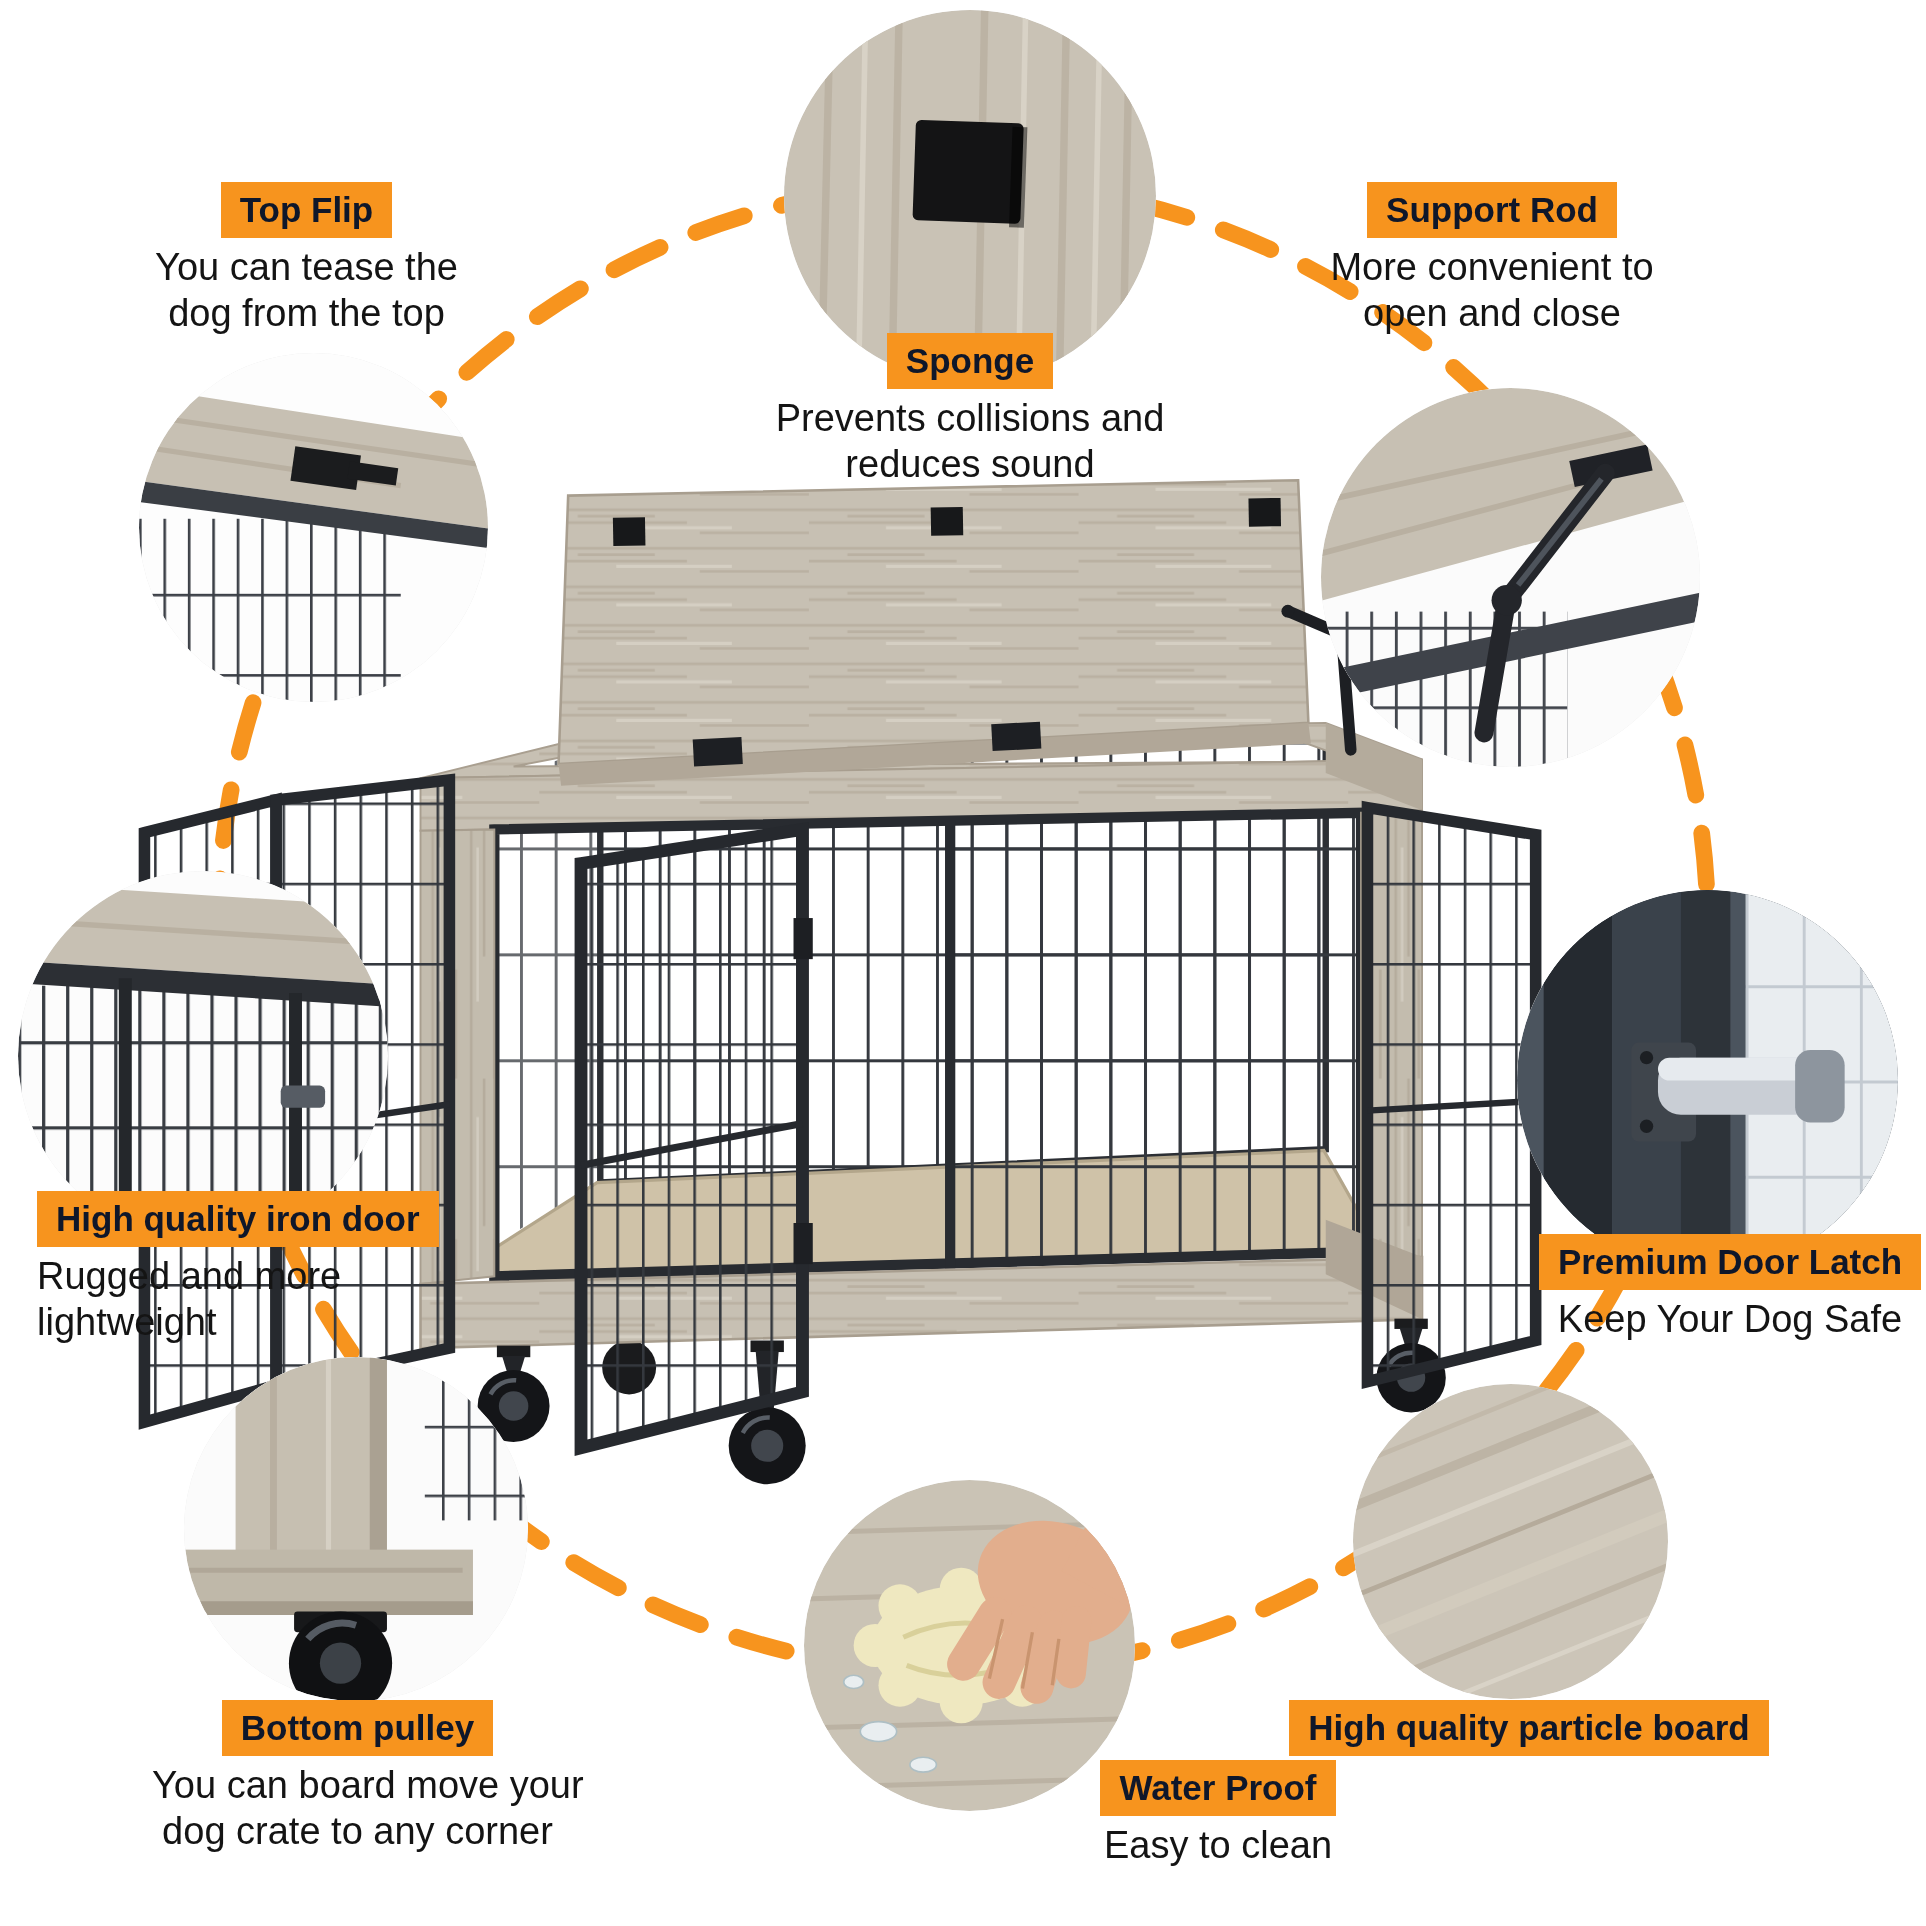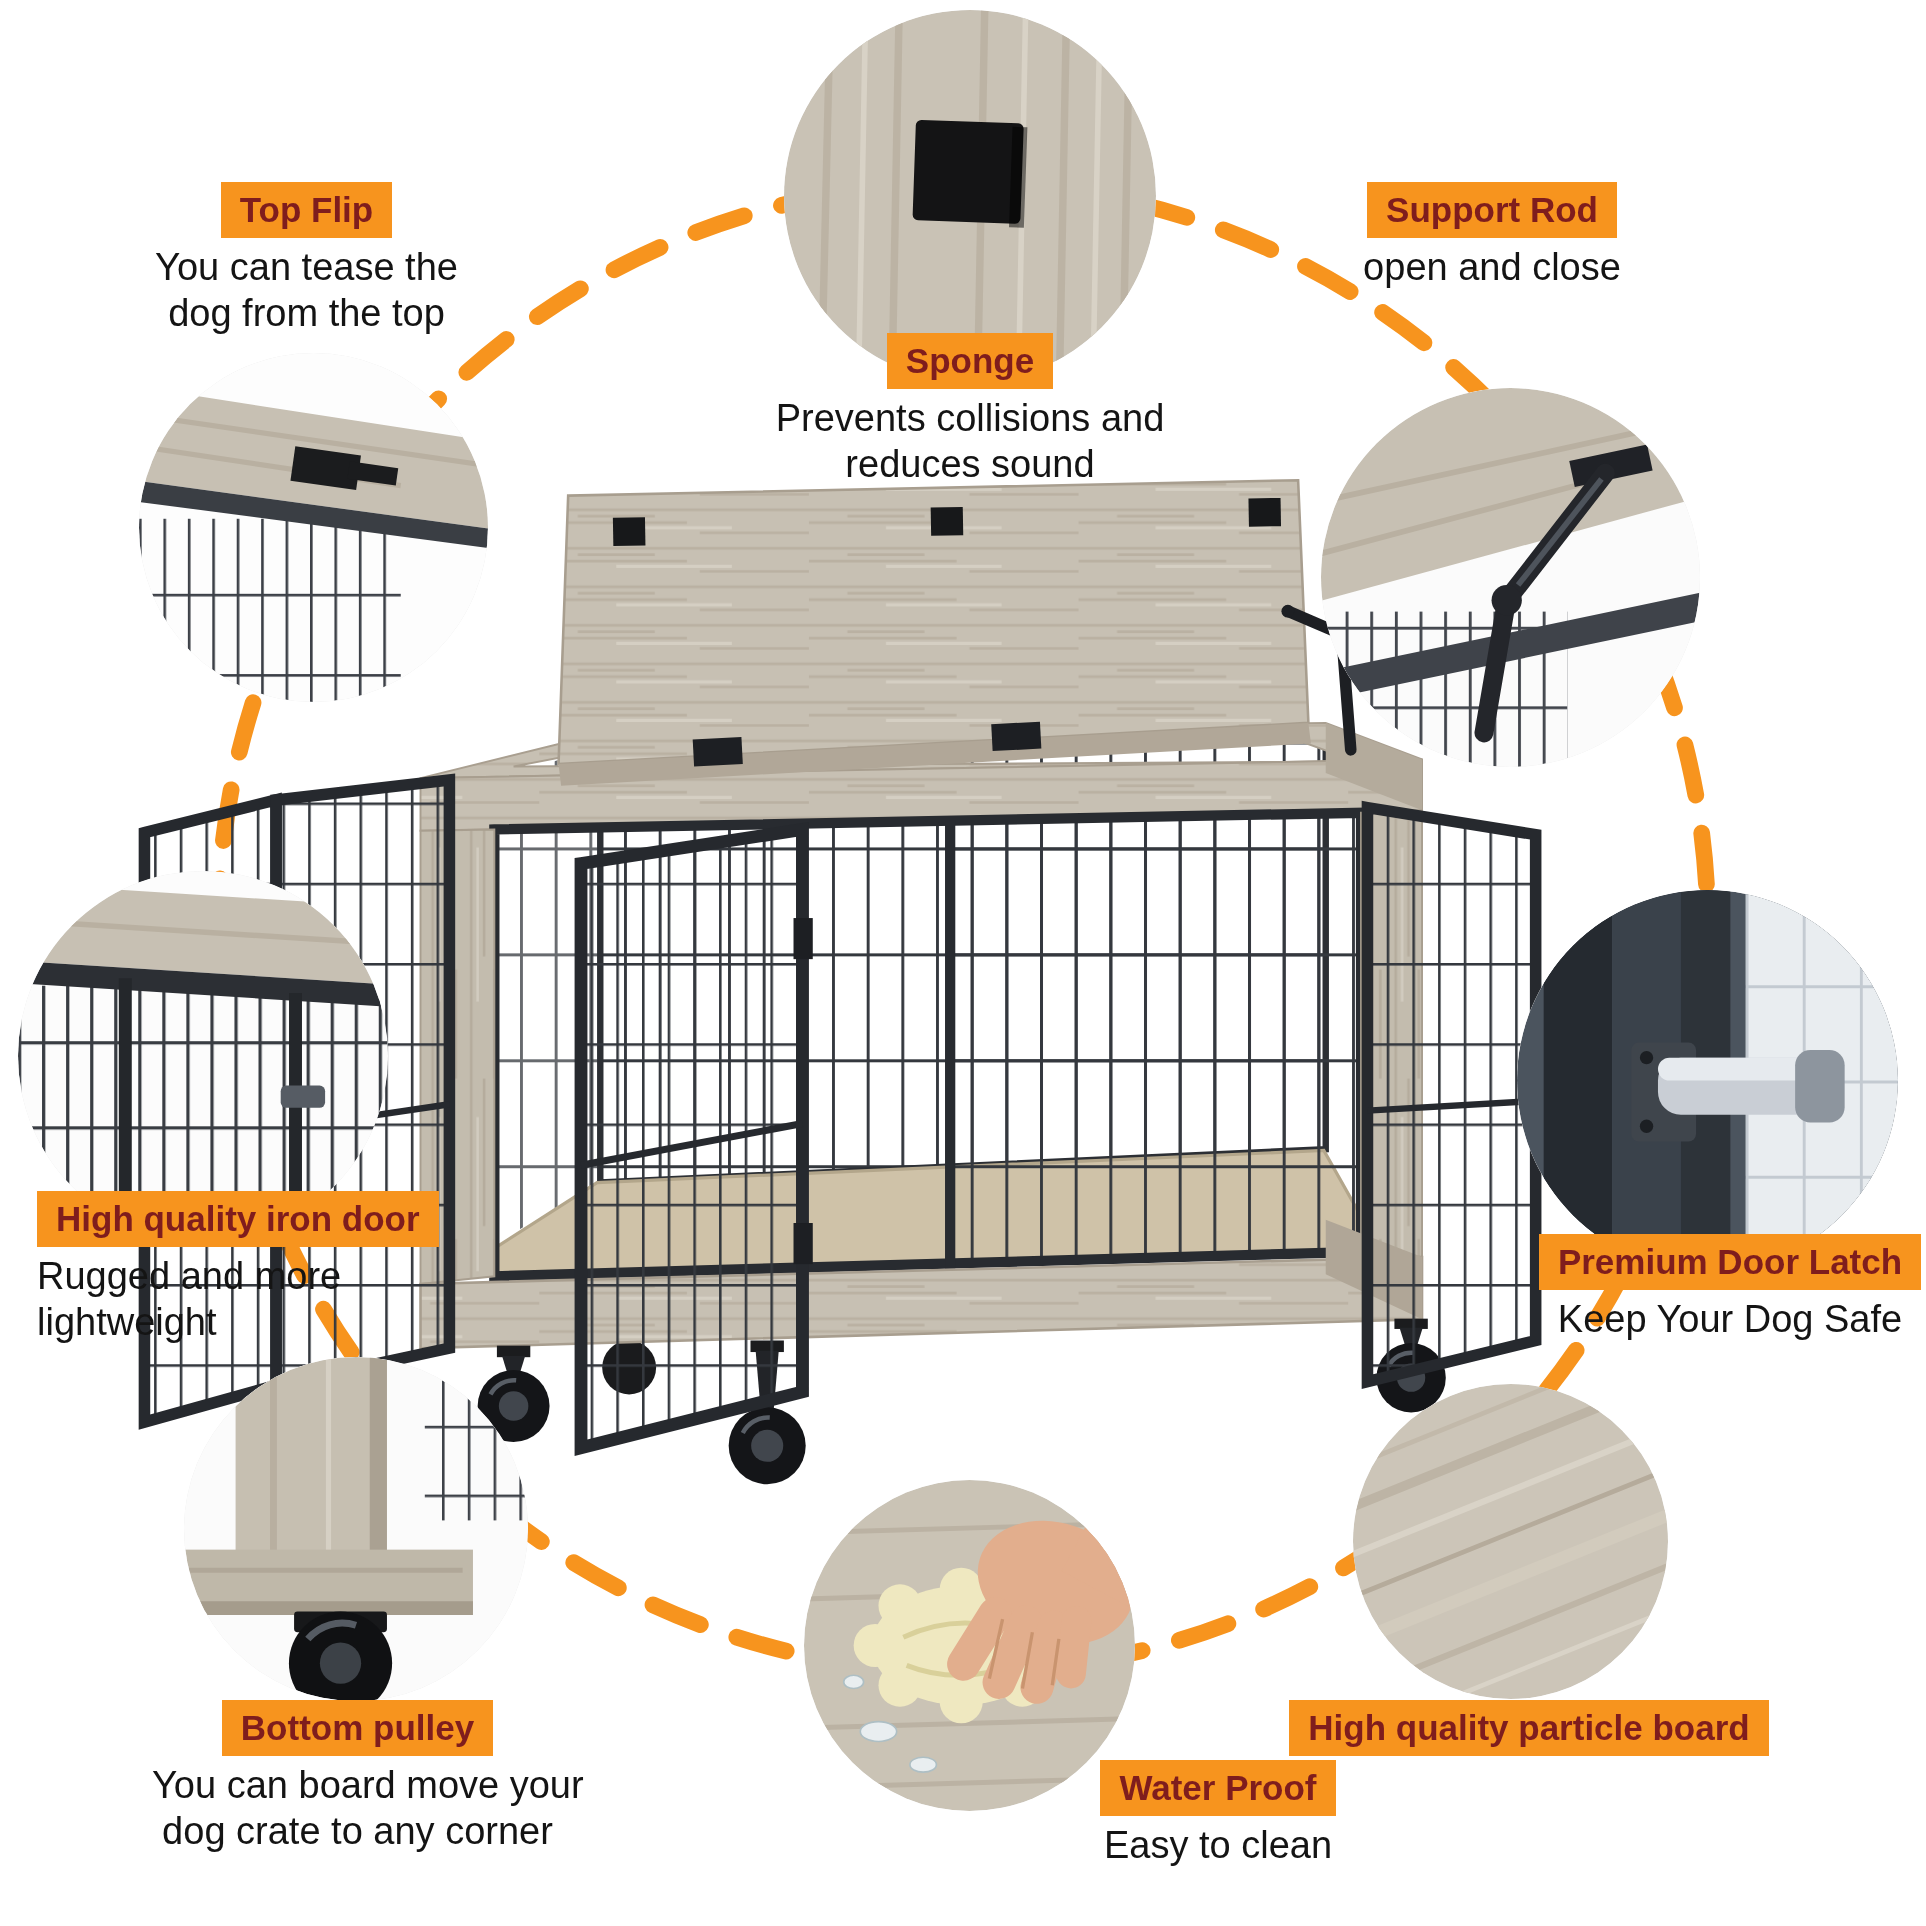--- a/index.html
+++ b/index.html
@@ -6,21 +6,21 @@
   html,body { width:1926px; height:1926px; }
   body { background:#ffffff; font-family:"Liberation Sans", sans-serif; color:#111; }
   .stage { position:relative; width:1926px; height:1926px; overflow:hidden; background:#fff; }
   .scene-svg { position:absolute; left:0; top:0; width:1926px; height:1926px; }
   .callout-circle { position:absolute; border-radius:50%; overflow:hidden; box-shadow: inset 0 0 0 1.9px rgba(0,0,0,0.07); background:#fff; }
   .callout-circle svg { display:block; width:100%; height:100%; }
   .label-block { position:absolute; }
   .label-block.center { text-align:center; }
   .label-block.left { text-align:left; }
   .label-title {
-    display:inline-block; background:#f7941e; color:#7f1d1d;
+    display:inline-block; background:#f7941e; color:#0f172a;
     font-size:35px; font-weight:700; line-height:1.3; padding:5.1px 19px;
     white-space:nowrap; margin-bottom:7.7px;
   }
   .label-desc { font-size:38px; line-height:1.21; color:#141414; white-space:nowrap; }
 </style>
 </head>
 <body>
 
 <div class="stage">
 
@@ -372,20 +372,21 @@
   </div>
 
   <div class="label-block center" style="left:758px; top:333px; width:424px;">
     <div class="label-title">Sponge</div>
     <div class="label-desc">Prevents collisions and</div>
     <div class="label-desc">reduces sound</div>
   </div>
 
   <div class="label-block center" style="left:1280px; top:182px; width:424px;">
     <div class="label-title">Support Rod</div>
+    <div class="label-desc">More convenient to</div>
     <div class="label-desc">open and close</div>
   </div>
 
   <div class="label-block left" style="left:37px; top:1191px; width:449px;">
     <div class="label-title">High quality iron door</div>
     <div class="label-desc">Rugged and more</div>
     <div class="label-desc">lightweight</div>
   </div>
 
   <div class="label-block center" style="left:1518px; top:1234px; width:424px;">

